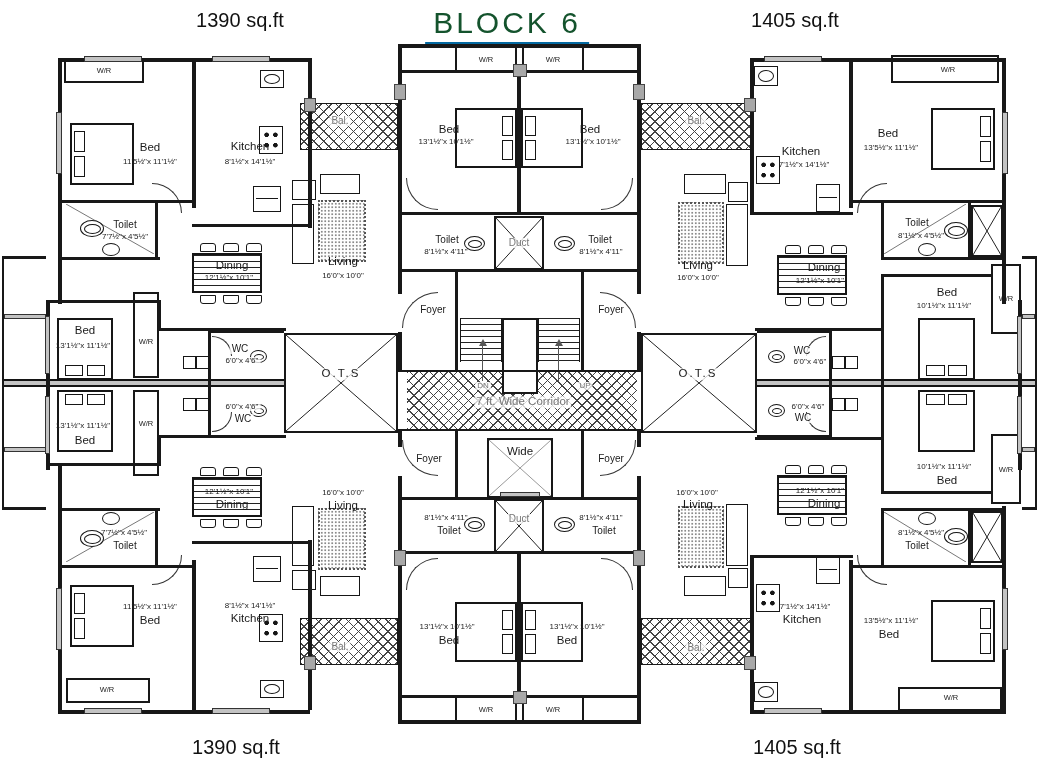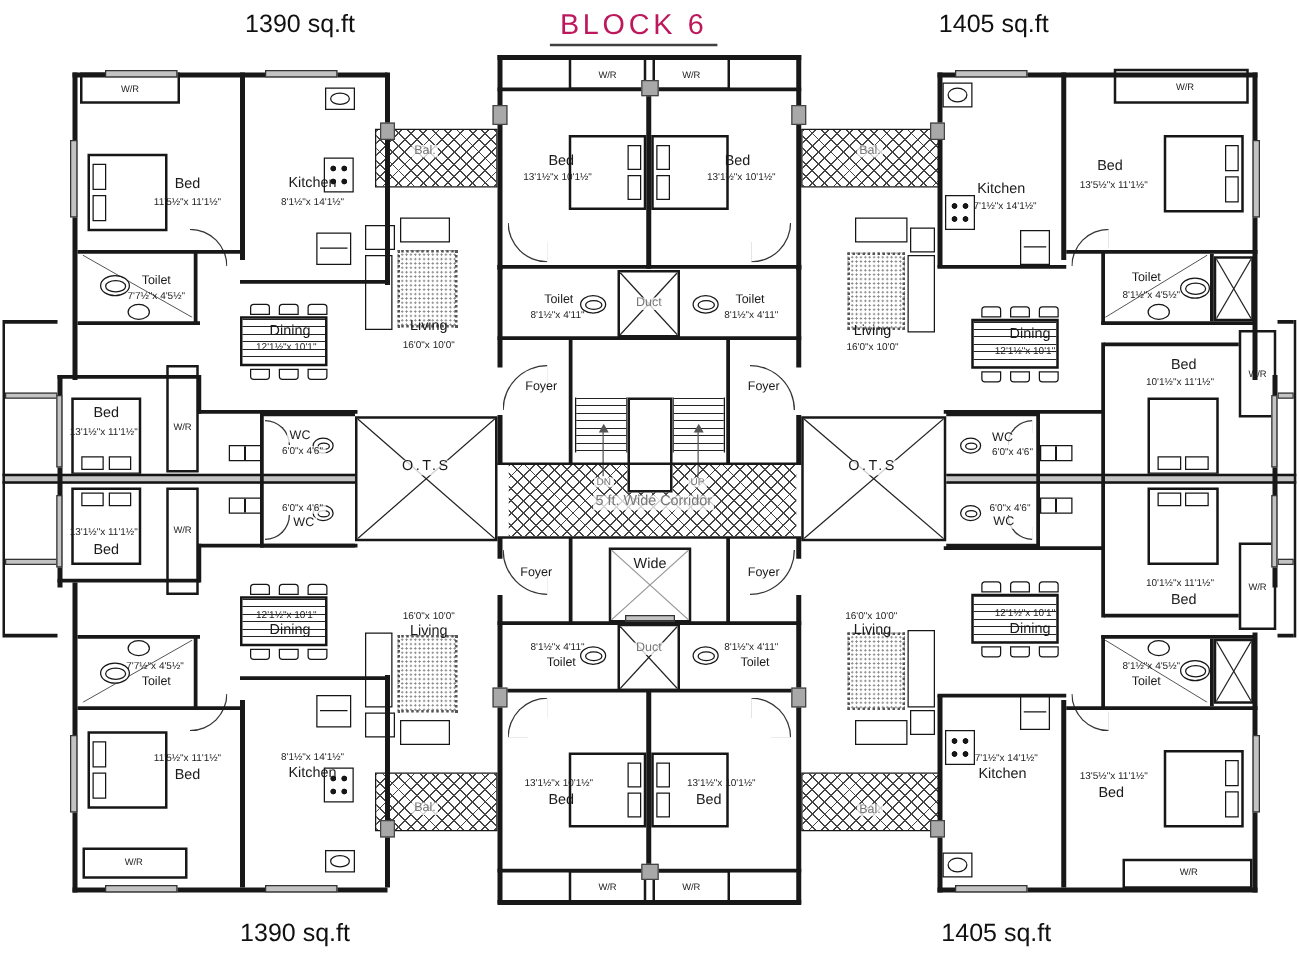--- a/index.html
+++ b/index.html
@@ -50,21 +50,21 @@
   .a-tr{border-top:1.2px solid #333;border-right:1.2px solid #333;border-top-right-radius:100%}
   .a-bl{border-bottom:1.2px solid #333;border-left:1.2px solid #333;border-bottom-left-radius:100%}
   .a-br{border-bottom:1.2px solid #333;border-right:1.2px solid #333;border-bottom-right-radius:100%}
   .tread{position:absolute;background:repeating-linear-gradient(to bottom,#222 0 1px,transparent 1px 6px);border-left:1.5px solid #161616;border-right:1.5px solid #161616;box-sizing:border-box;z-index:5}
   .landing{z-index:7}
   .arrow{position:absolute;width:1px;background:#555;z-index:7}
   .arrow::before{content:"";position:absolute;top:-6px;left:-3.5px;border-left:4px solid transparent;border-right:4px solid transparent;border-bottom:7px solid #555}
   .diag{position:absolute;z-index:2}
   .diag svg{width:100%;height:100%}
   .diag line{stroke:#555;stroke-width:.8}
-  .title{position:absolute;transform:translateX(-50%);font-size:23px;letter-spacing:3px;color:#be185d;border-bottom:2px solid #404040;padding:0 8px 2px;white-space:nowrap;z-index:40}
+  .title{position:absolute;transform:translateX(-50%);font-size:30px;letter-spacing:3px;color:#14532d;border-bottom:2px solid #0369a1;padding:0 8px 2px;white-space:nowrap;z-index:40}
   .area{position:absolute;transform:translate(-50%,-50%);font-size:20px;color:#111;white-space:nowrap;z-index:40}
 </style>
 </head>
 <body>
 
 <div id="plan">
 
   <div class="title" style="left:507px;top:6px">BLOCK 6</div>
   <div class="area" style="left:240px;top:20px">1390 sq.ft</div>
   <div class="area" style="left:795px;top:20px">1405 sq.ft</div>
@@ -457,22 +457,22 @@
   <div class="lbl" style="left:590px;top:130px">Bed</div>
   <div class="dim" style="left:593px;top:142px">13'1½"x 10'1½"</div>
   <div class="lbl md" style="left:447px;top:240px">Toilet</div>
   <div class="dim" style="left:446px;top:252px">8'1½"x 4'11"</div>
   <div class="lbl md" style="left:600px;top:240px">Toilet</div>
   <div class="dim" style="left:601px;top:252px">8'1½"x 4'11"</div>
   <div class="lbl md gy bgw" style="left:519px;top:243px">Duct</div>
   <div class="lbl md" style="left:433px;top:310px">Foyer</div>
   <div class="lbl md" style="left:611px;top:310px">Foyer</div>
   <div class="dim gy bgw" style="left:483px;top:386px">DN</div>
-  <div class="dim gy bgw" style="left:558px;top:386px">UP</div>
-  <div class="lbl gy bgw" style="left:523px;top:402px">5 ft. Wide Corridor</div>
+  <div class="dim gy bgw" style="left:585px;top:386px">UP</div>
+  <div class="lbl gy bgw" style="left:523px;top:402px">7 ft. Wide Corridor</div>
   <div class="lbl" style="left:520px;top:452px">Wide</div>
   <div class="lbl md" style="left:429px;top:459px">Foyer</div>
   <div class="lbl md" style="left:611px;top:459px">Foyer</div>
   <div class="lbl md gy bgw" style="left:519px;top:519px">Duct</div>
   <div class="dim" style="left:446px;top:518px">8'1½"x 4'11"</div>
   <div class="lbl md" style="left:449px;top:531px">Toilet</div>
   <div class="dim" style="left:601px;top:518px">8'1½"x 4'11"</div>
   <div class="lbl md" style="left:604px;top:531px">Toilet</div>
   <div class="dim" style="left:447px;top:627px">13'1½"x 10'1½"</div>
   <div class="lbl" style="left:449px;top:641px">Bed</div>

